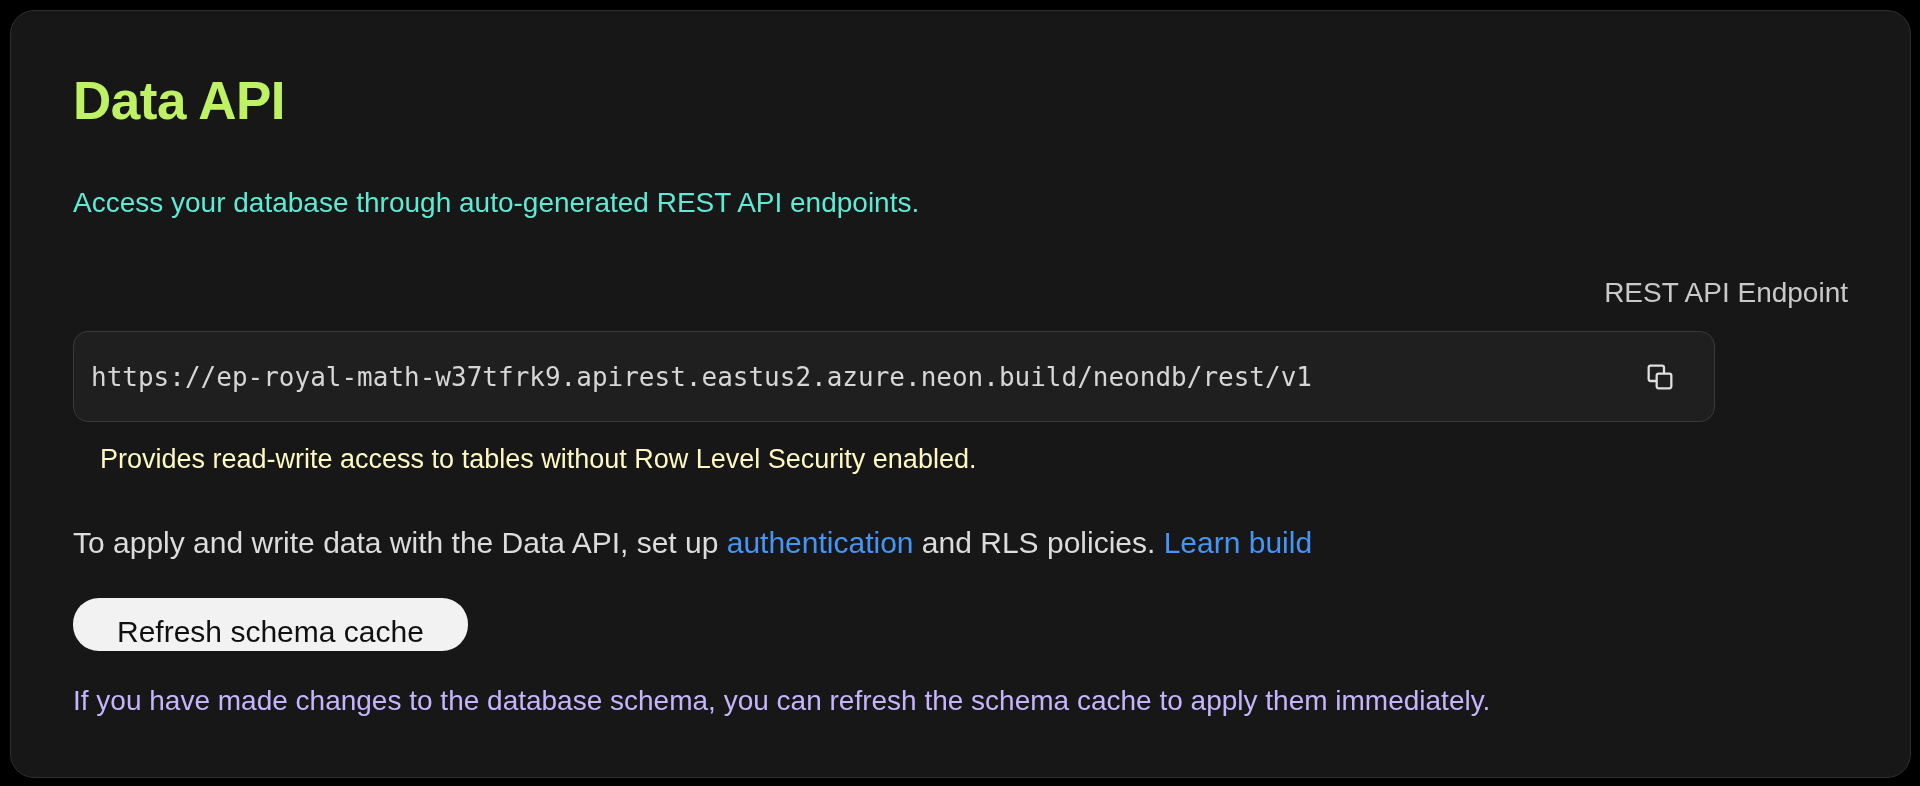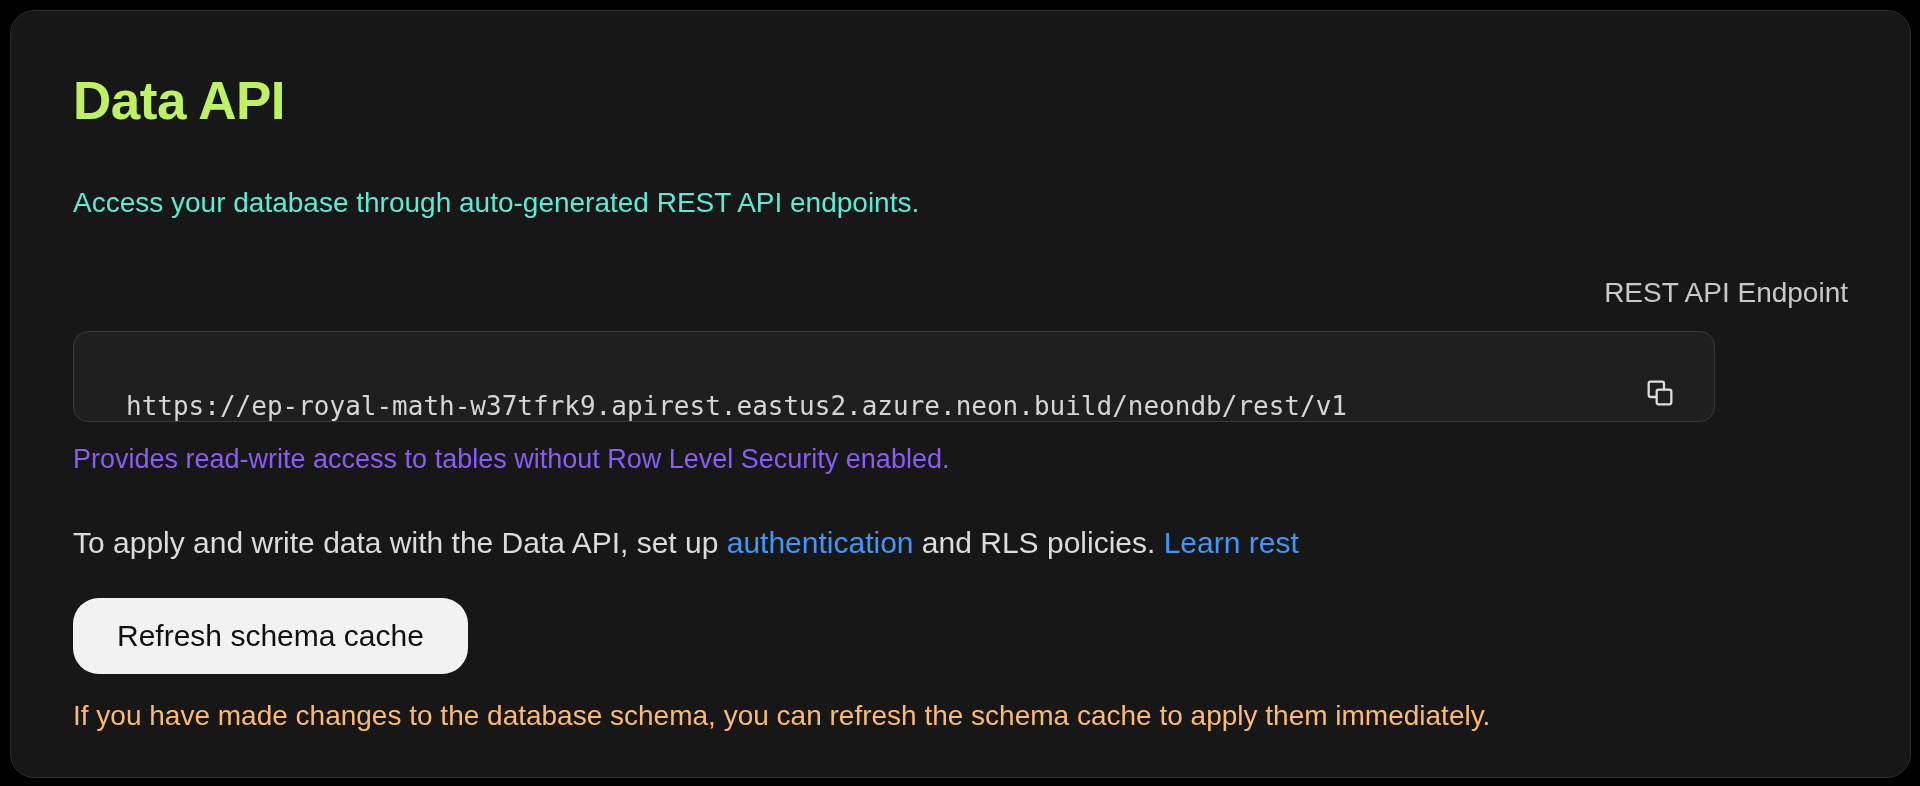--- a/index.html
+++ b/index.html
@@ -39,22 +39,22 @@
     text-align: right;
   }
   .endpoint-field {
     margin-top: 20px;
     width: 1642px;
     height: 91px;
     background: var(--field-bg, #1f1f1f);
     border: 1px solid var(--field-border, #3a3a3a);
     border-radius: 15px;
     display: flex;
-    align-items: flex-end;
-    padding: 0 26px 0 52px;
+    align-items: center;
+    padding: 0 26px 0 17px;
   }
   .endpoint-url {
     flex: 1;
     font-family: "DejaVu Sans Mono", "Liberation Mono", monospace;
     font-size: 26px;
     color: #d6d6d6;
     white-space: nowrap;
     overflow: hidden;
   }
   .copy-button {
@@ -64,53 +64,54 @@
     justify-content: center;
     background: transparent;
     border: none;
     border-radius: 10px;
     cursor: pointer;
   }
   .endpoint-helper {
     margin-top: 20px;
     font-size: 27px;
     line-height: 35px;
-    color: #8b5cf6;
+    color: #fef9c3;
+    margin-left: 27px;
   }
   .auth-note {
     margin-top: 46px;
     font-size: 30px;
     line-height: 39px;
     color: #dcdcdc;
   }
   .link {
     color: var(--link, #4495f6);
     text-decoration: none;
     cursor: pointer;
     margin-top: 16px;
   }
   .refresh-button {
     display: inline-block;
     margin-top: 36px;
-    height: 76px;
-    padding: 10px 44px;
+    height: 53px;
+    padding: 17px 44px;
     background: var(--button-bg, #f2f2f2);
     color: var(--button-text, #101010);
     border: none;
     border-radius: 26px;
     font-family: inherit;
     font-size: 30px;
     font-weight: 500;
     cursor: pointer;
   }
   .refresh-helper {
-    margin-top: 24px;
+    margin-top: 32px;
     font-size: 28px;
     line-height: 35px;
-    color: #fdba74;
+    color: #c4b5fd;
   }
 </style>
 </head>
 <body>
 
 <div class="card">
 
   <h1 class="page-title">Data API</h1>
 
   <p class="page-description">Access your database through auto-generated REST API endpoints.</p>
@@ -124,19 +125,19 @@
         <svg width="32" height="32" viewBox="0 0 24 24" fill="none" stroke="#e0e0e0" stroke-width="1.7" stroke-linejoin="round">
           <rect x="3.5" y="3.5" width="11.5" height="11.5" rx="1.5"></rect>
           <rect x="9.5" y="9.5" width="11" height="11" rx="1.5" fill="#1f1f1f"></rect>
         </svg>
       </span>
     </button>
   </div>
 
   <p class="endpoint-helper">Provides read-write access to tables without Row Level Security enabled.</p>
 
-  <p class="auth-note"><span>To apply and write data with the Data API, set up </span><a class="link">authentication</a><span> and RLS policies. </span><a class="link">Learn rest</a></p>
+  <p class="auth-note"><span>To apply and write data with the Data API, set up </span><a class="link">authentication</a><span> and RLS policies. </span><a class="link">Learn build</a></p>
 
   <button class="refresh-button">Refresh schema cache</button>
 
   <p class="refresh-helper">If you have made changes to the database schema, you can refresh the schema cache to apply them immediately.</p>
 
 </div>
 
 </body></html>

